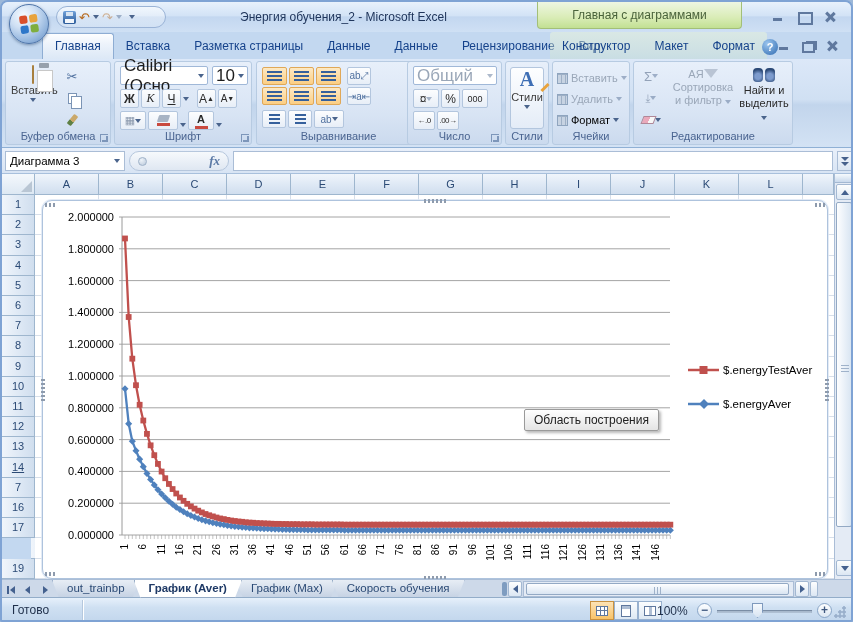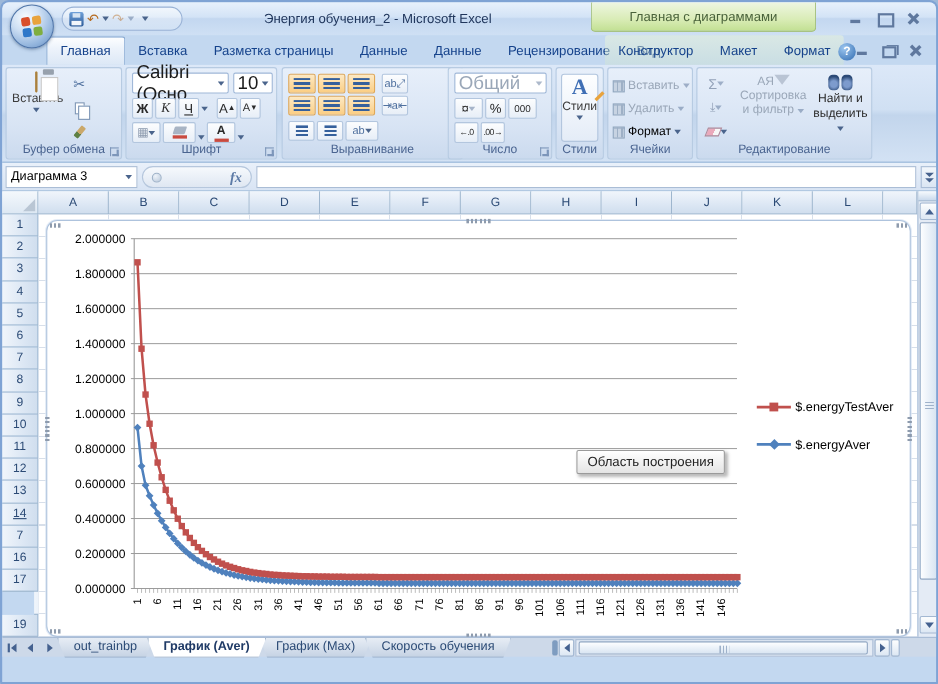--- a/index.html
+++ b/index.html
@@ -1075,14 +1075,37 @@
       <div id="h-thumb">
           <span class="grip-v"></span>
         </div>
     </div>
     <div class="sb-btn" style="left:793px;top:1px;width:14px;height:16px">
         <span class="tri-r"></span>
       </div>
     <div class="sb-btn" style="left:808px;top:1px;width:8px;height:16px"></div>
   </div>
 
+  <div id="statusbar">
+    <span id="status-ready">Готово</span>
+    <span id="status-sep"></span>
+    <div id="viewbtns">
+      <span class="vbtn active">
+          <span class="ic-vgrid"></span>
+        </span>
+      <span class="vbtn">
+          <span class="ic-vpage"></span>
+        </span>
+      <span class="vbtn">
+          <span class="ic-vbrk"></span>
+        </span>
+    </div>
+    <span id="zoom-level">100%</span>
+    <div id="zoom-slider">
+      <span class="zbtn" style="left:0">−</span>
+      <span id="zoom-track"></span>
+      <span id="zoom-thumb"></span>
+      <span class="zbtn" style="right:0">+</span>
+    </div>
+    <span id="resize-grip"></span>
+  </div>
 
 </div>
 
 </body></html>

